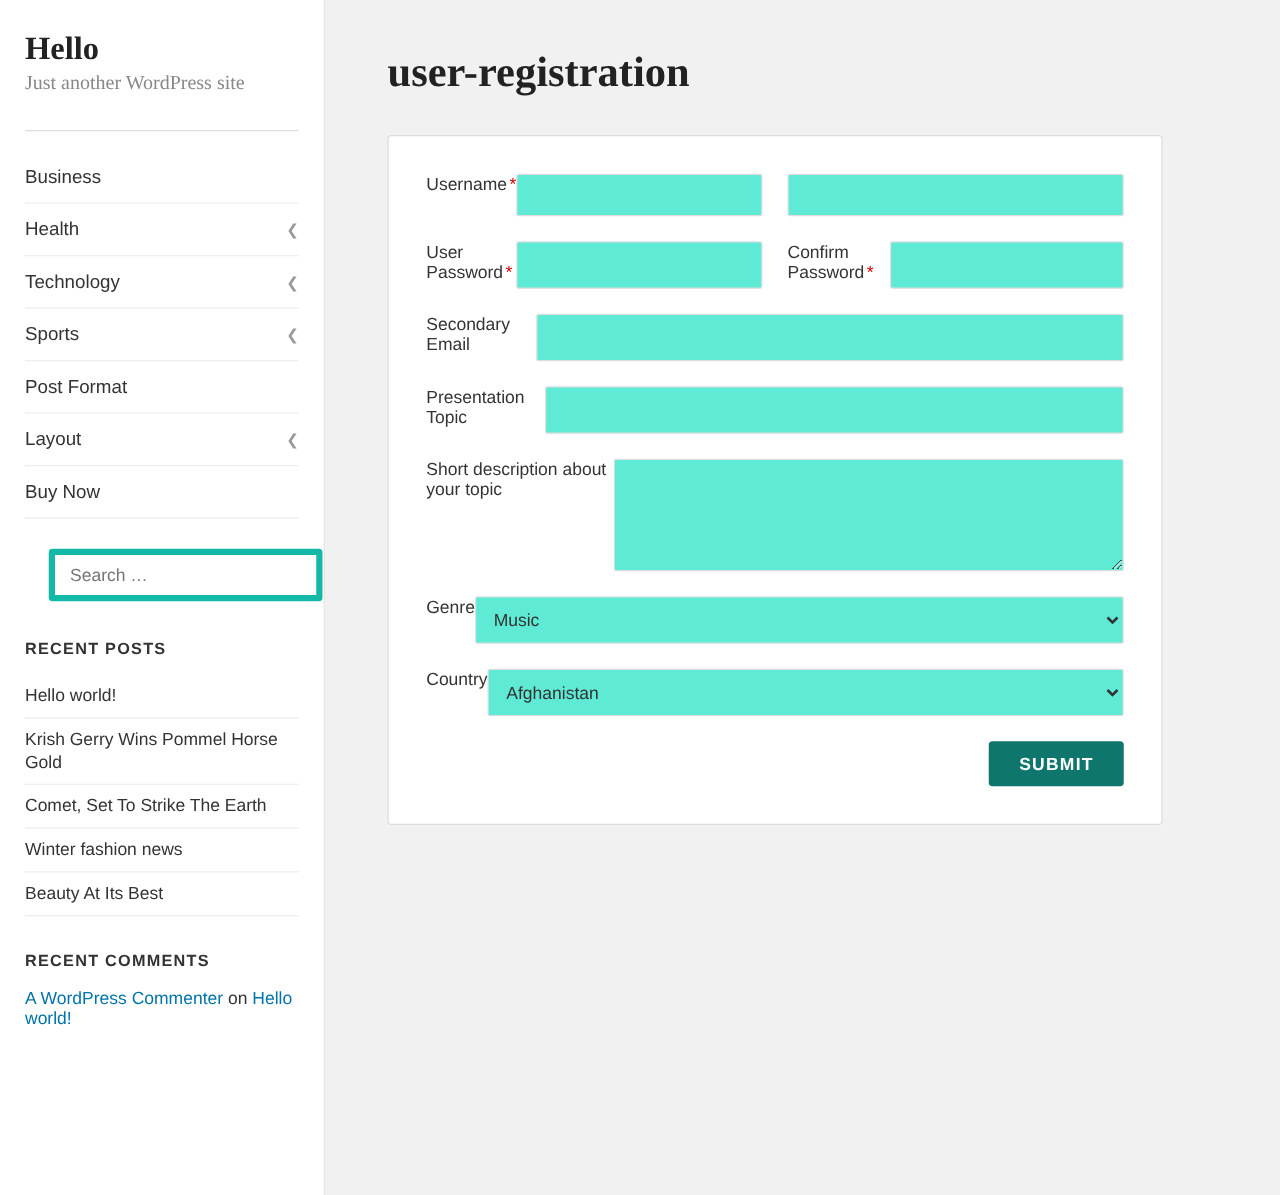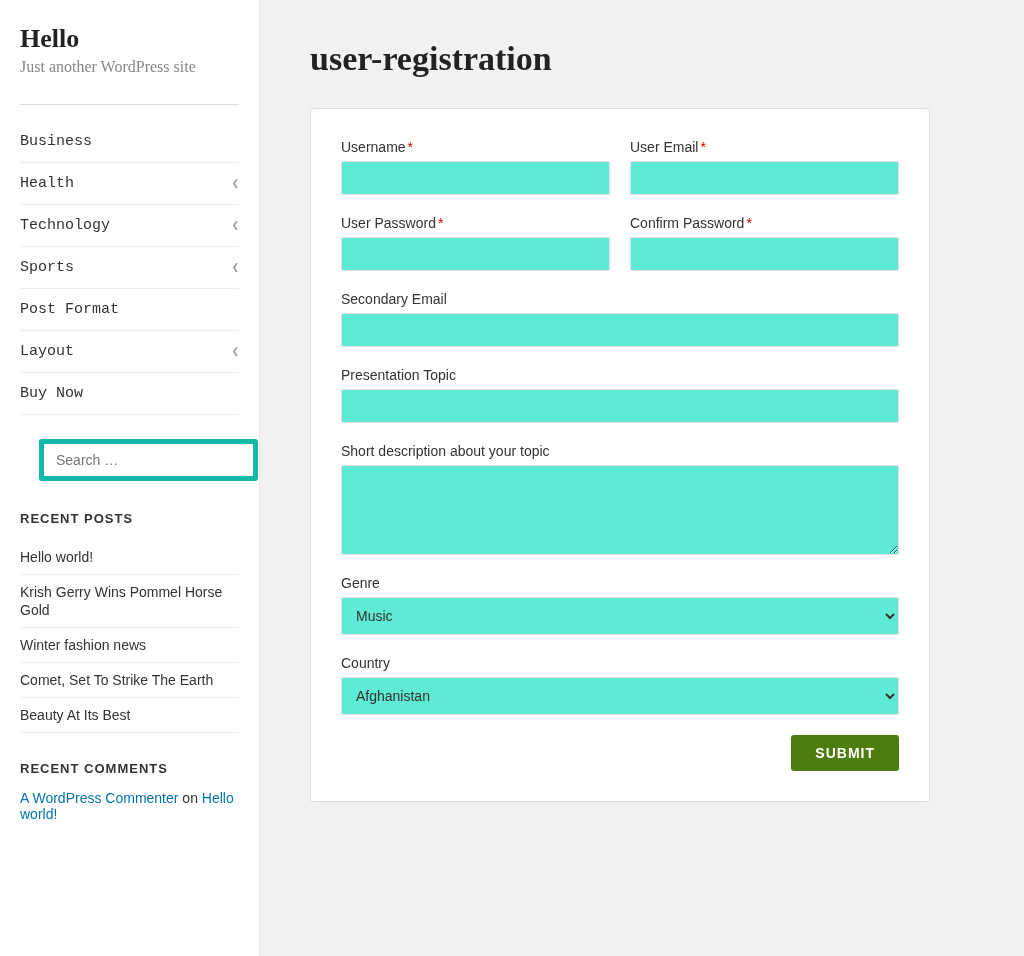--- a/index.html
+++ b/index.html
@@ -46,21 +46,21 @@
       border-bottom: 1px solid #eee;
     }
     .nav-menu li a {
       display: flex;
       align-items: center;
       justify-content: space-between;
       padding: 12px 0;
       text-decoration: none;
       color: #333;
       font-size: 15px;
-      font-family: Liberation Mono, monospace;
+      font-family: Liberation Sans, sans-serif;
     }
     .chevron {
       font-size: 12px;
       color: #999;
     }
     
     .search-box {
       margin: 20px 0 30px 0;
     }
     .search-input {
@@ -133,21 +133,20 @@
       max-width: 620px;
     }
     .form-row {
       display: flex;
       gap: 20px;
       margin-bottom: 20px;
     }
     .form-group {
       flex: 1;
       display: flex;
-      flex-direction: column;
     }
     .form-group.full {
       flex: 1 1 100%;
     }
     .form-label {
       font-size: 14px;
       font-family: Arial, sans-serif;
       color: #333;
       margin-bottom: 6px;
     }
@@ -172,21 +171,21 @@
     .form-select {
       height: 38px;
       appearance: auto;
     }
     .submit-row {
       display: flex;
       justify-content: flex-end;
       margin-top: 20px;
     }
     .submit-btn {
-      background: #4d7c0f;
+      background: #0f766e;
       color: #fff;
       border: none;
       padding: 10px 24px;
       font-size: 14px;
       font-weight: bold;
       letter-spacing: 1px;
       border-radius: 3px;
       cursor: pointer;
       font-family: Arial, sans-serif;
       text-transform: uppercase;
@@ -245,22 +244,22 @@
 
     <div class="search-box">
       <input type="text" class="search-input" placeholder="Search …" style="">
     </div>
 
     <div>
       <div class="sidebar-section-title">Recent Posts</div>
       <ul class="recent-posts-list">
         <li><a href="#">Hello world!</a></li>
         <li><a href="#">Krish Gerry Wins Pommel Horse Gold</a></li>
+        <li><a href="#">Comet, Set To Strike The Earth</a></li>
         <li><a href="#">Winter fashion news</a></li>
-        <li><a href="#">Comet, Set To Strike The Earth</a></li>
         <li><a href="#">Beauty At Its Best</a></li>
       </ul>
     </div>
 
     <div>
       <div class="sidebar-section-title">Recent Comments</div>
       <div class="recent-comments">
         <a href="#" class="commenter">A WordPress Commenter</a>
         <span> on </span>
         <a href="#" class="comment-on">Hello world!</a>
@@ -275,23 +274,20 @@
       <form>
 
         <div class="form-row">
           <div class="form-group">
             <label class="form-label">
               <span>Username</span><span class="required-star">*</span>
             </label>
             <input type="text" class="form-input" style="">
           </div>
           <div class="form-group">
-            <label class="form-label">
-              <span>User Email</span><span class="required-star">*</span>
-            </label>
             <input type="email" class="form-input" style="">
           </div>
         </div>
 
         <div class="form-row">
           <div class="form-group">
             <label class="form-label">
               <span>User Password</span><span class="required-star">*</span>
             </label>
             <input type="password" class="form-input" style="">

